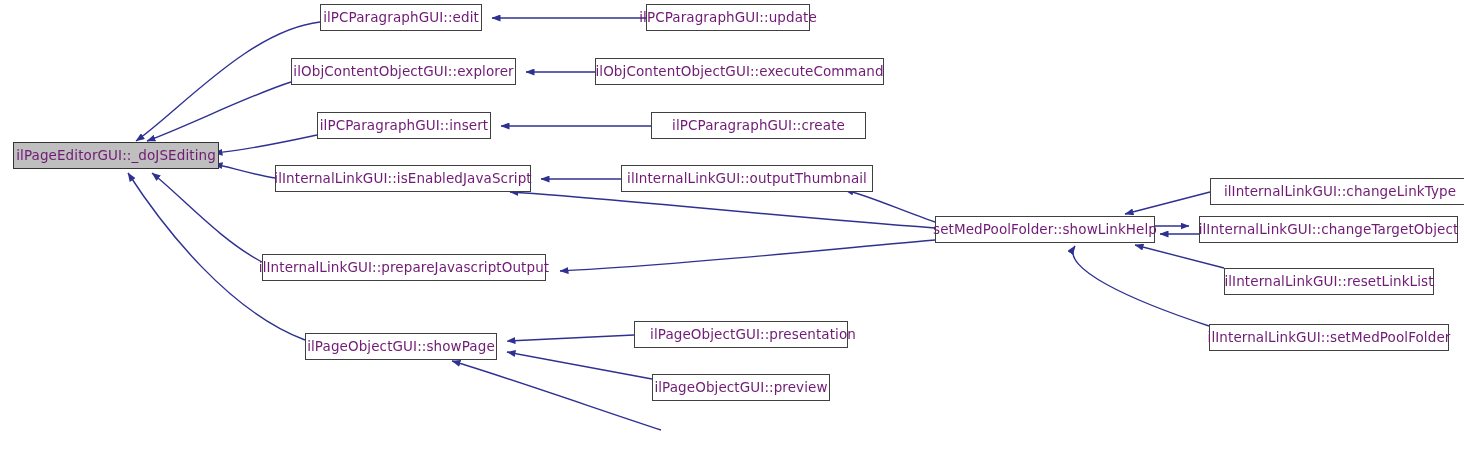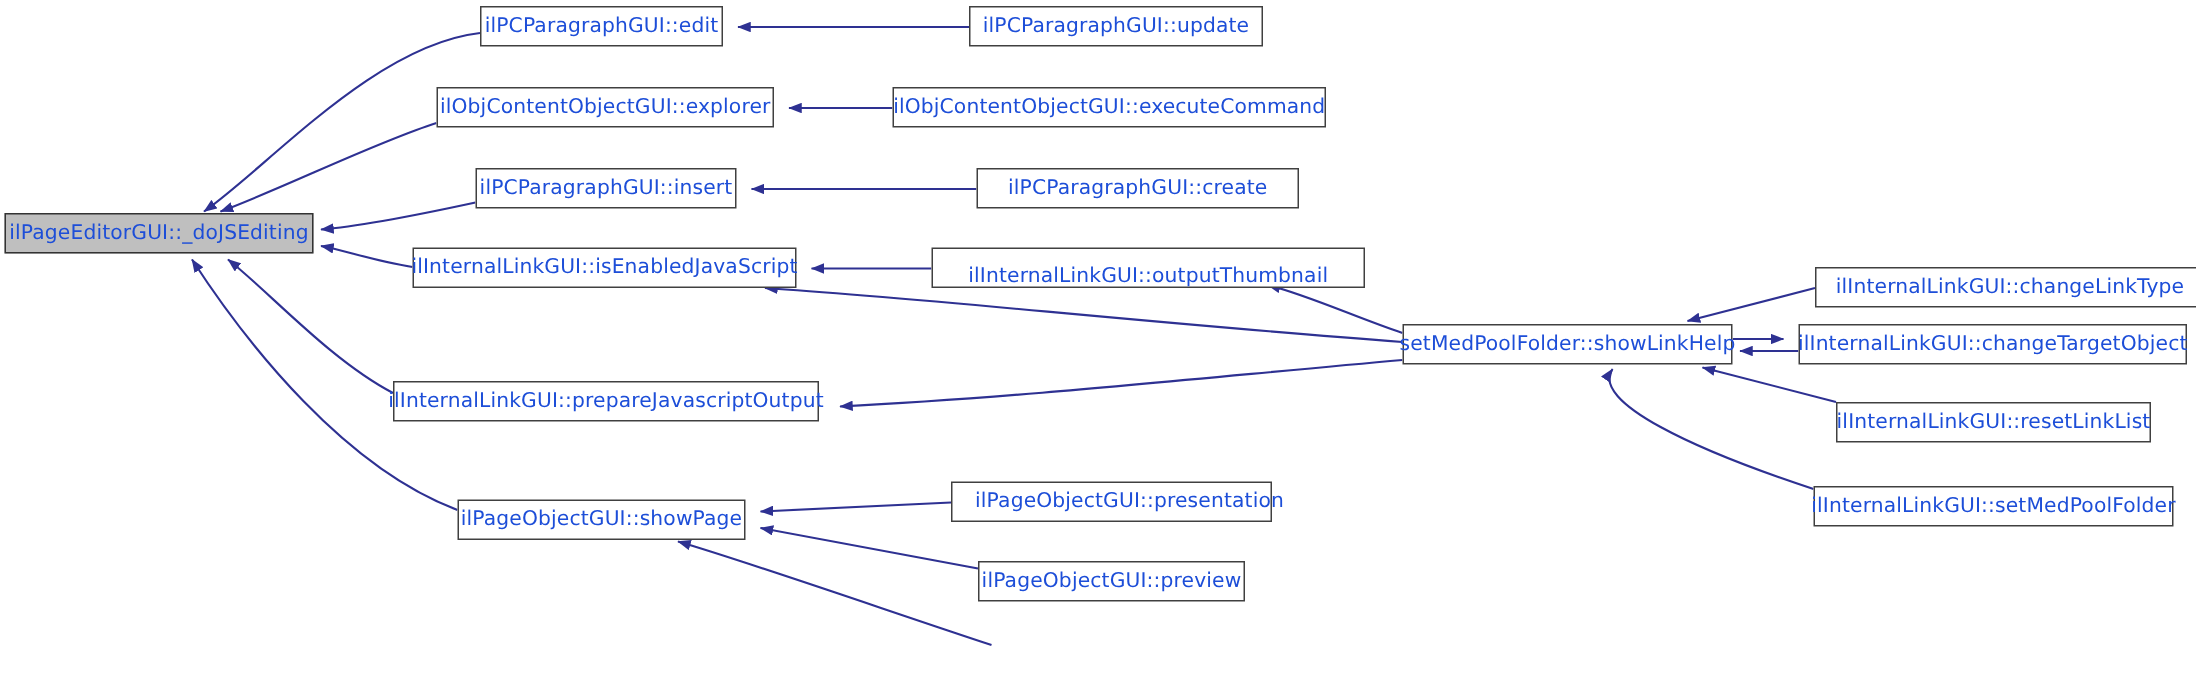--- a/index.html
+++ b/index.html
@@ -21,21 +21,21 @@
     top: 0;
     width: 1464px;
     height: 461px;
     pointer-events: none;
   }
   .node {
     position: absolute;
     box-sizing: border-box;
     border: 1px solid #404040;
     background: #ffffff;
-    color: #1d4ed8;
+    color: #701a75;
     display: flex;
     align-items: center;
     justify-content: center;
     font-size: 13.5px;
     line-height: 1;
     white-space: nowrap;
     letter-spacing: 0.1px;
     z-index: 2;
   }
   .node.root {
@@ -75,45 +75,45 @@
         <path d="M1199,234 L1160,234" fill="none" stroke="#2e3192" stroke-width="1.4" marker-end="url(#arrowhead)"></path>
         <path d="M1155,226 L1189,226" fill="none" stroke="#2e3192" stroke-width="1.4" marker-end="url(#arrowhead)"></path>
         <path d="M1224,268 L1135,245" fill="none" stroke="#2e3192" stroke-width="1.4" marker-end="url(#arrowhead)"></path>
         <path d="M1209,326 C1130,300 1060,268 1075,246" fill="none" stroke="#2e3192" stroke-width="1.4" marker-end="url(#arrowhead)"></path>
         <path d="M634,335 L507,341" fill="none" stroke="#2e3192" stroke-width="1.4" marker-end="url(#arrowhead)"></path>
         <path d="M652,379 L507,352" fill="none" stroke="#2e3192" stroke-width="1.4" marker-end="url(#arrowhead)"></path>
         <path d="M661,430 C600,410 500,375 452,361" fill="none" stroke="#2e3192" stroke-width="1.4" marker-end="url(#arrowhead)"></path>
       </g>
   </svg>
   <div id="node-layer">
-      <div class="node root" style="left: 3px; top: 142px; width: 206px; height: 27px;">
+      <div class="node root" style="left: 13px; top: 142px; width: 206px; height: 27px;">
         <span class="label">ilPageEditorGUI::_doJSEditing</span>
       </div>
       <div class="node" style="left: 320px; top: 4px; width: 162px; height: 27px;">
         <span class="label">ilPCParagraphGUI::edit</span>
       </div>
-      <div class="node" style="left: 646px; top: 4px; width: 196px; height: 27px;">
+      <div class="node" style="left: 646px; top: 4px; width: 164px; height: 27px;">
         <span class="label">ilPCParagraphGUI::update</span>
       </div>
       <div class="node" style="left: 291px; top: 58px; width: 225px; height: 27px; align-items: center;">
         <span class="label">ilObjContentObjectGUI::explorer</span>
       </div>
       <div class="node" style="left: 595px; top: 58px; width: 289px; height: 27px;">
         <span class="label">ilObjContentObjectGUI::executeCommand</span>
       </div>
       <div class="node" style="left: 317px; top: 112px; width: 174px; height: 27px;">
         <span class="label">ilPCParagraphGUI::insert</span>
       </div>
       <div class="node" style="left: 651px; top: 112px; width: 215px; height: 27px;">
         <span class="label">ilPCParagraphGUI::create</span>
       </div>
       <div class="node" style="left: 275px; top: 165px; width: 256px; height: 27px;">
         <span class="label">ilInternalLinkGUI::isEnabledJavaScript</span>
       </div>
-      <div class="node" style="left: 621px; top: 165px; width: 289px; height: 27px; align-items: flex-end;">
+      <div class="node" style="left: 621px; top: 165px; width: 252px; height: 27px;">
         <span class="label">ilInternalLinkGUI::outputThumbnail</span>
       </div>
       <div class="node" style="left: 935px; top: 216px; width: 220px; height: 27px;">
         <span class="label">setMedPoolFolder::showLinkHelp</span>
       </div>
       <div class="node" style="left: 1210px; top: 165px; width: 260px; height: 27px; margin-top: 13px;">
         <span class="label">ilInternalLinkGUI::changeLinkType</span>
       </div>
       <div class="node" style="left: 1199px; top: 216px; width: 259px; height: 27px;">
         <span class="label">ilInternalLinkGUI::changeTargetObject</span>

